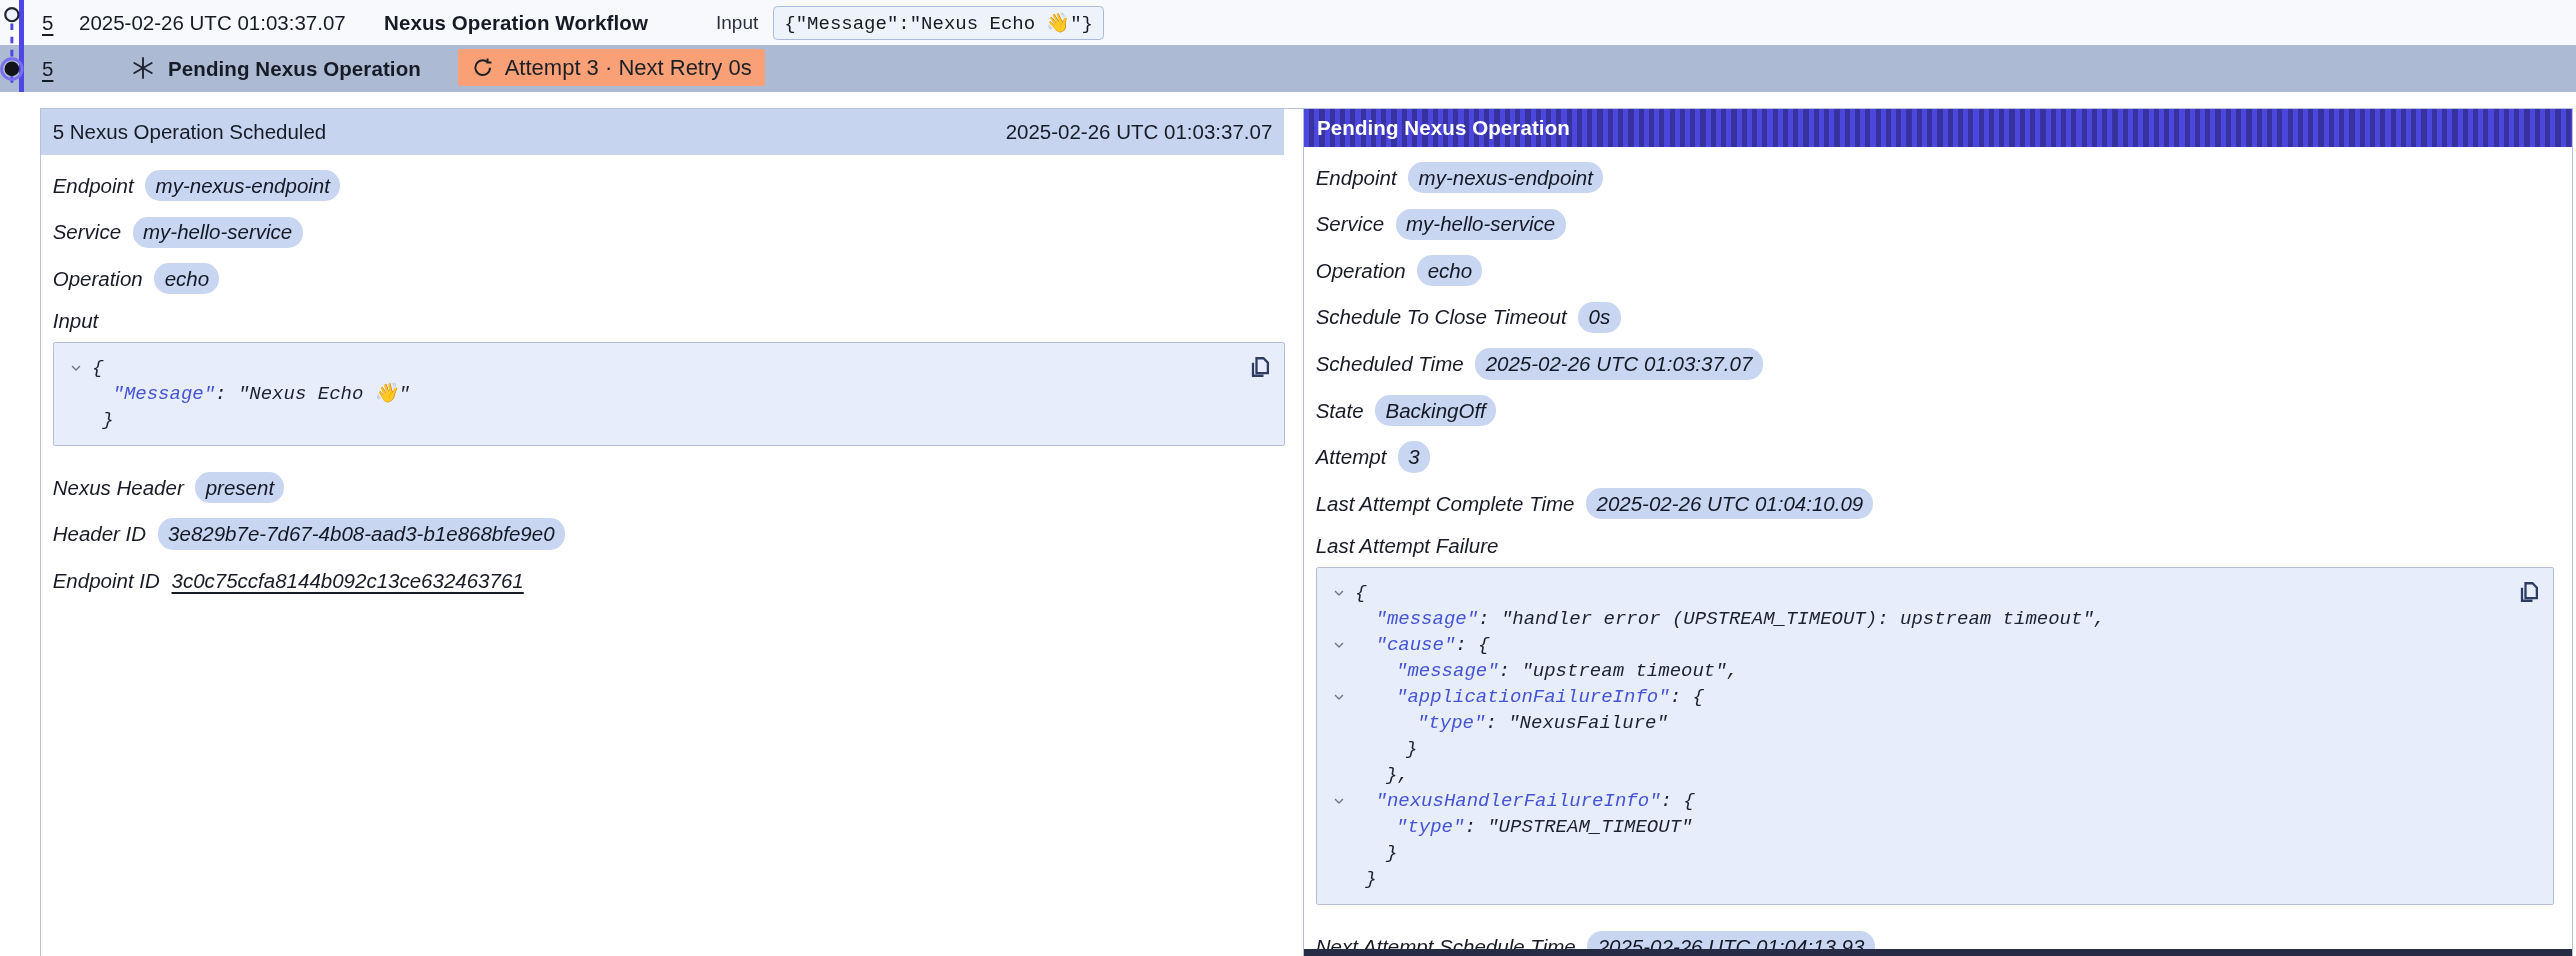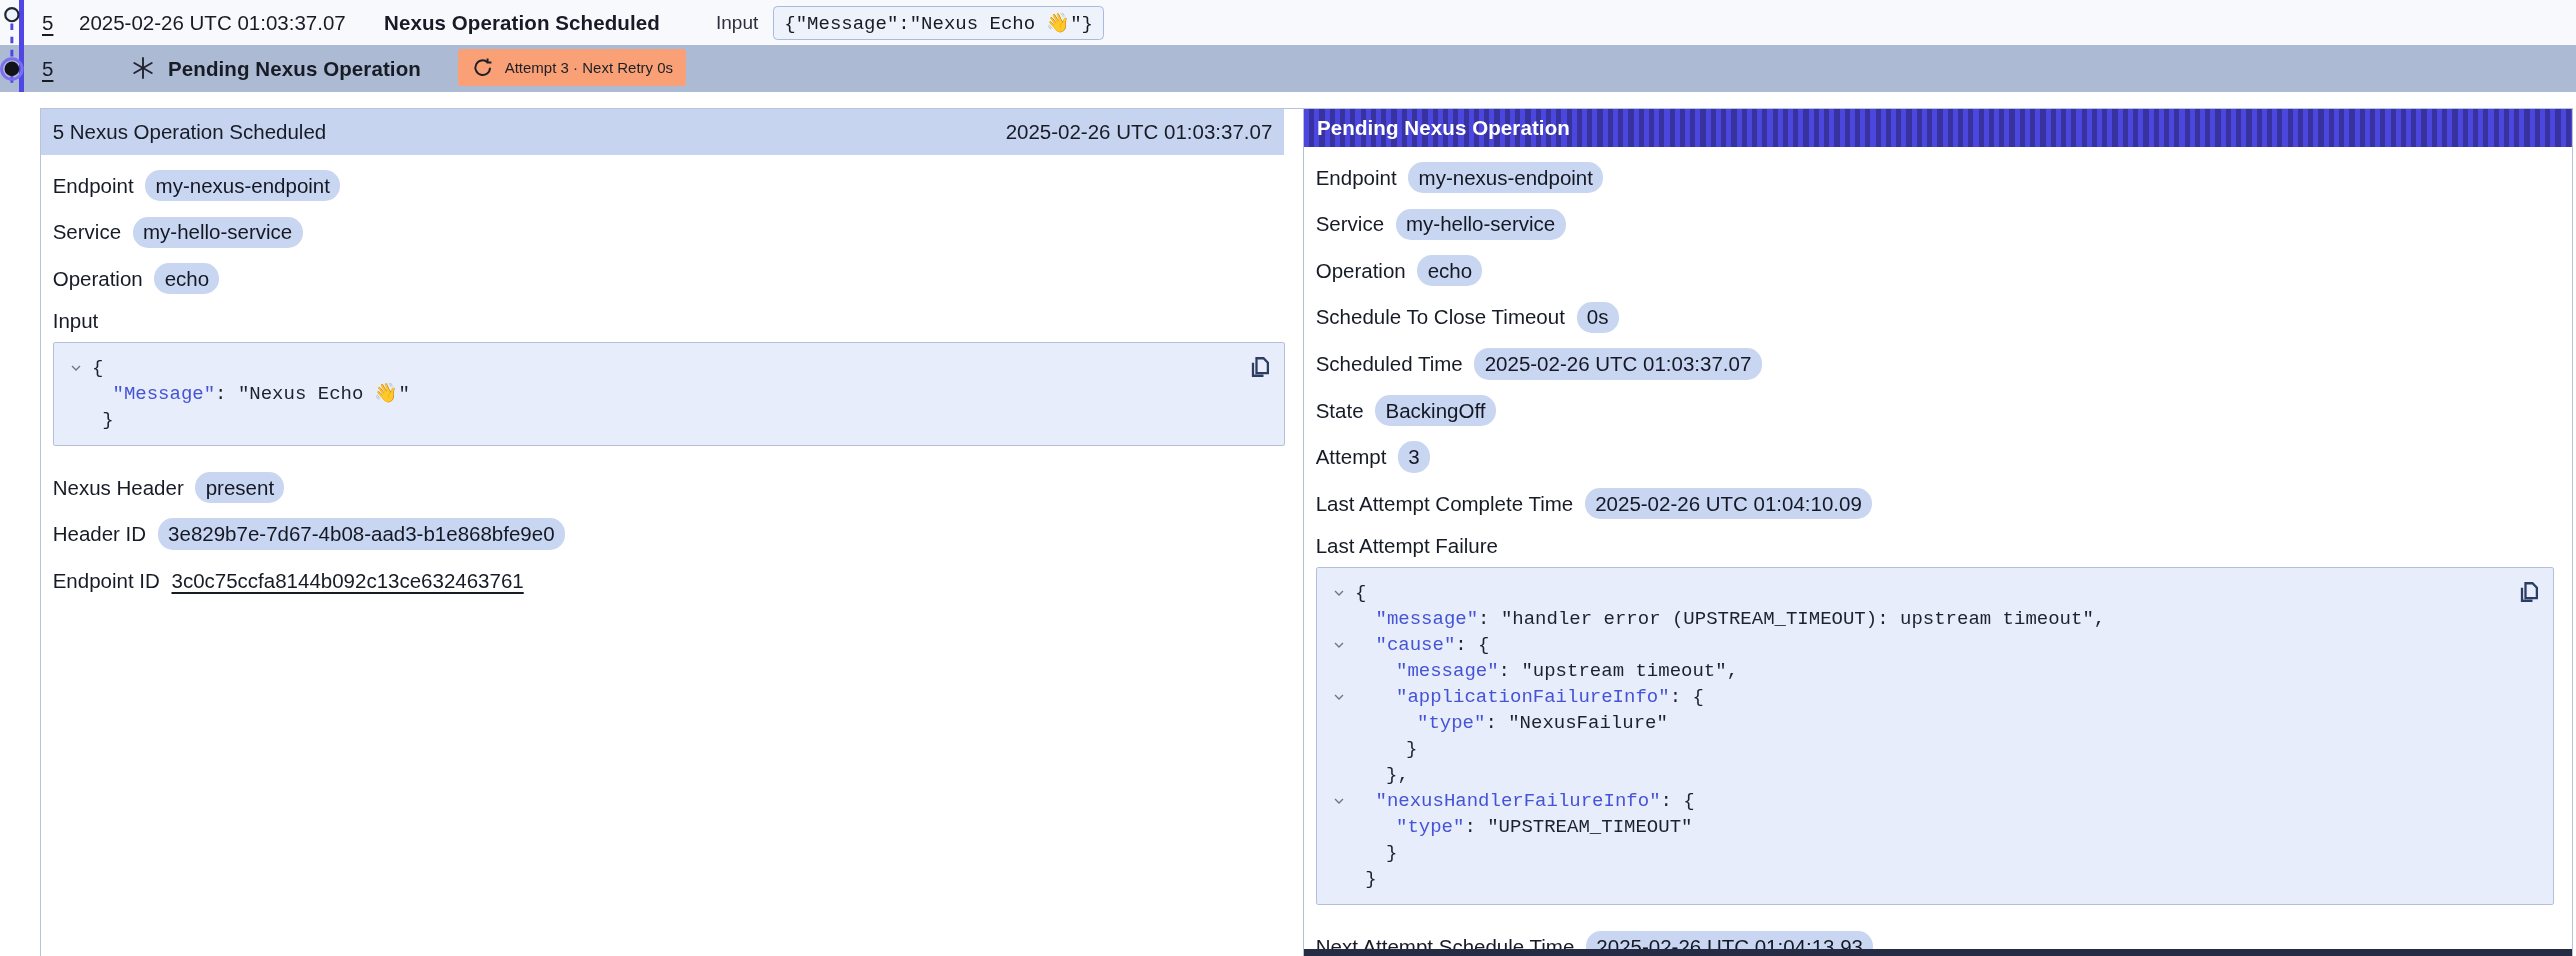--- a/index.html
+++ b/index.html
@@ -16,32 +16,32 @@
   .ev-id { position:absolute; left:42px; text-decoration:underline; text-underline-offset:3.7px; font-weight:500; cursor:pointer; }
   .ev-time { position:absolute; left:79px; }
   .ev-name { position:absolute; font-weight:700; letter-spacing:0.1px; }
   #row1 .ev-name { left:384px; }
   .input-label { position:absolute; left:716px; font-size:19px; color:#2b303c; }
   .input-chip { position:absolute; left:773px; top:5.9px; height:34px; display:flex; align-items:center;
     padding:0 10.3px; background:#eef2fb; border:1.5px solid #a9badd; border-radius:4.4px; font-size:19px; cursor:pointer; }
   .ast-icon { position:absolute; left:130px; top:10.3px; }
   #row2 .ev-name { left:168px; }
   .retry-badge { position:absolute; left:458px; top:4.4px; height:37px; display:flex; align-items:center; gap:10.3px;
-    padding:0 13px; background:#f9a077; border-radius:2.9px; font-size:15px; color:#1c2026; }
+    padding:0 13px; background:#f9a077; border-radius:2.9px; font-size:22px; color:#1c2026; }
 
   
   .panel-wrap { position:absolute; left:40px; top:108px; width:2533px; height:848px;
     background:#ffffff; border:1.5px solid #b7c3dc; border-bottom:none; display:flex; }
   .col-left { width:1262px; position:relative; }
   .col-right { flex:1; border-left:1.5px solid #b4c0d8; position:relative; }
   .hdr-left { height:46px; margin-right:19px; background:#c7d4f0; display:flex; align-items:center;
     justify-content:space-between; padding:0 11.7px; font-weight:500; }
   .hdr-right { height:38px; color:#ffffff; font-weight:700; display:flex; align-items:center; padding:0 13px;
     background:repeating-linear-gradient(90deg,#4b46dd 0 5.1px,#37329e 5.1px 10.3px); letter-spacing:0.1px; }
-  .panel-body { padding:14.6px 0 0 11.7px; }
+  .panel-body { padding:14.6px 0 0 11.7px;font-style:italic; }
   .field { display:flex; align-items:center; gap:11.7px; margin-bottom:14.6px; min-height:32px; }
   .field .lbl { color:#171b26; }
   .badge { background:#c9d6f1; border-radius:15px; padding:3.7px 10.3px; color:#141824; }
   .linkval { text-decoration:underline; text-underline-offset:3.7px; cursor:pointer; }
   .plain-lbl { margin:4.4px 0 8.8px 0; }
 
   
   .codeblock { position:relative; margin:0 17.6px 0 0; background:#e7edfa; border:1.5px solid #b3bfd9;
     border-radius:2.2px; padding:11.7px 44px 11.7px 7.3px; font-size:19px; line-height:26px; color:#1c2230; }
   .cline { display:flex; align-items:flex-start; }
@@ -61,21 +61,21 @@
 <svg class="tl" viewBox="0 0 46 150">
   <line x1="16" y1="32" x2="16" y2="122" stroke="#4f46e5" stroke-width="4" stroke-dasharray="9 9"></line>
   <circle cx="16" cy="20" r="9" fill="#eef2fb" stroke="#1f2733" stroke-width="3"></circle>
   <circle cx="16" cy="94" r="14" fill="none" stroke="#7a6ff0" stroke-width="4"></circle>
   <circle cx="16" cy="94" r="10" fill="#111318"></circle>
 </svg>
 
 <div class="evrow" id="row1">
   <a class="ev-id">5</a>
   <span class="ev-time">2025-02-26 UTC 01:03:37.07</span>
-  <span class="ev-name">Nexus Operation Scheduled</span>
+  <span class="ev-name">Nexus Operation Workflow</span>
   <span class="input-label">Input</span>
   <span class="input-chip mono">{"Message":"Nexus Echo 👋"}</span>
 </div>
 
 <div class="evrow" id="row2">
   <a class="ev-id">5</a>
   <svg class="ast-icon" width="26" height="26" viewBox="0 0 36 36">
     <g stroke="#1f2430" stroke-width="2.6" stroke-linecap="round">
       <line x1="18" y1="4" x2="18" y2="32"></line>
       <line x1="5.9" y1="11" x2="30.1" y2="25"></line>

